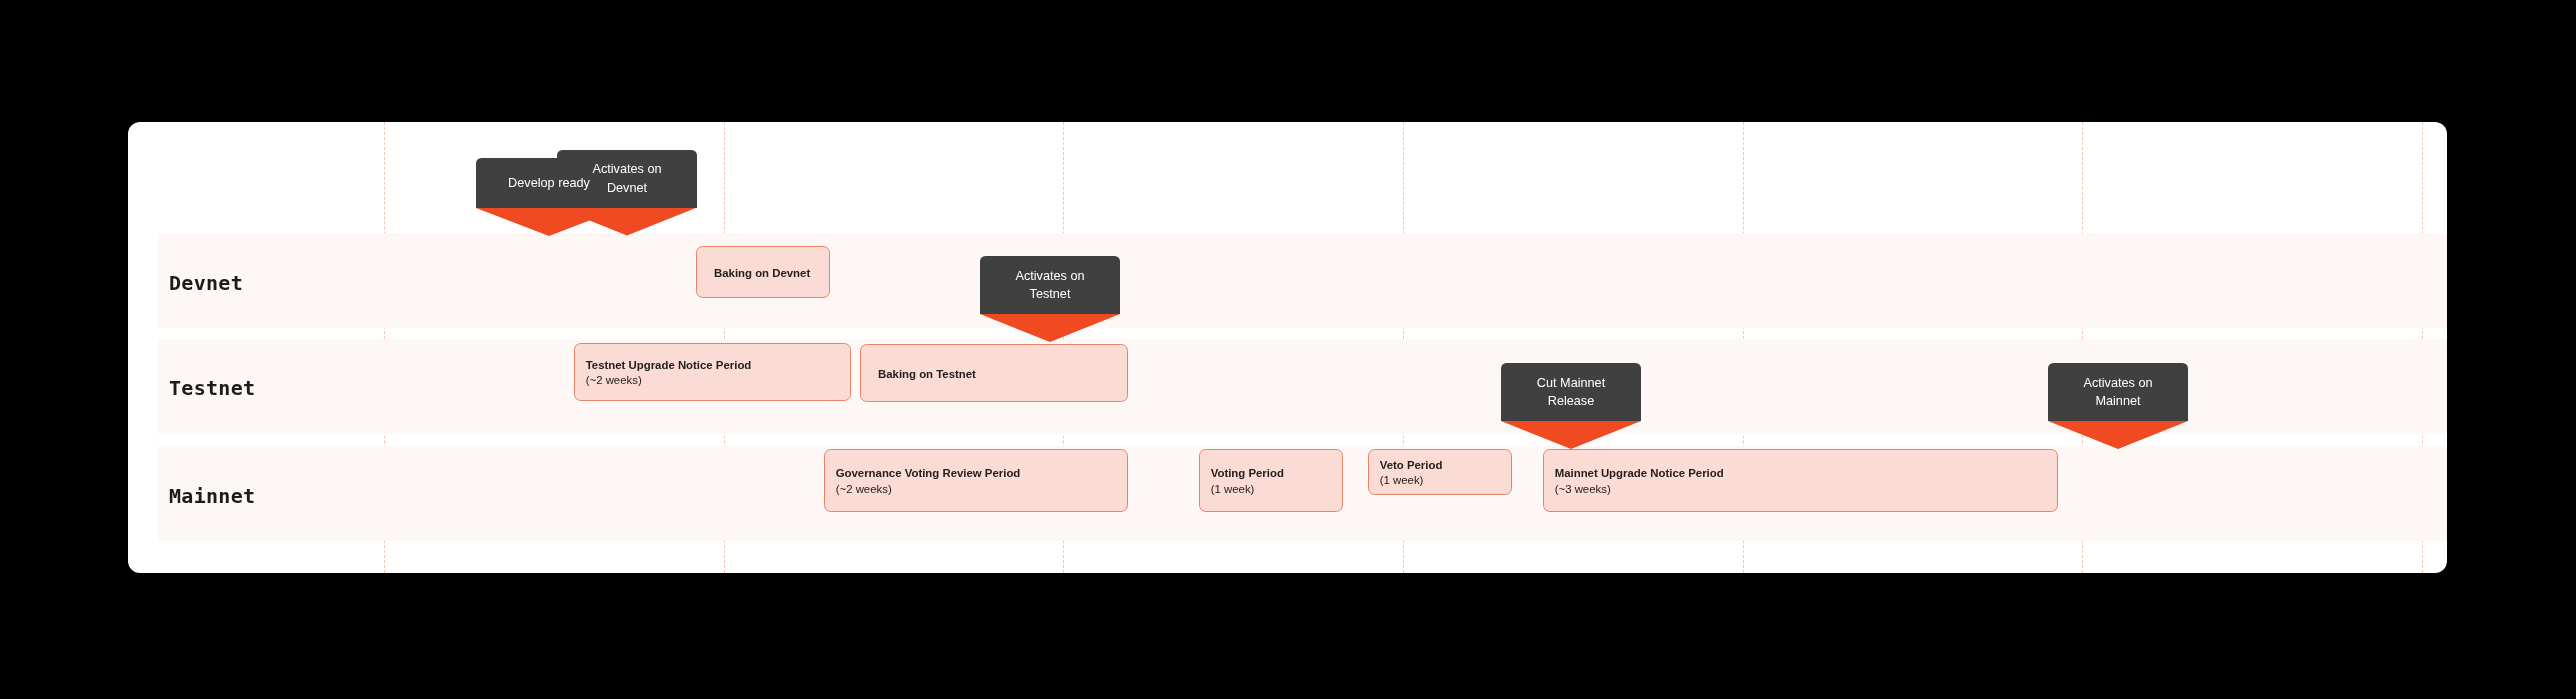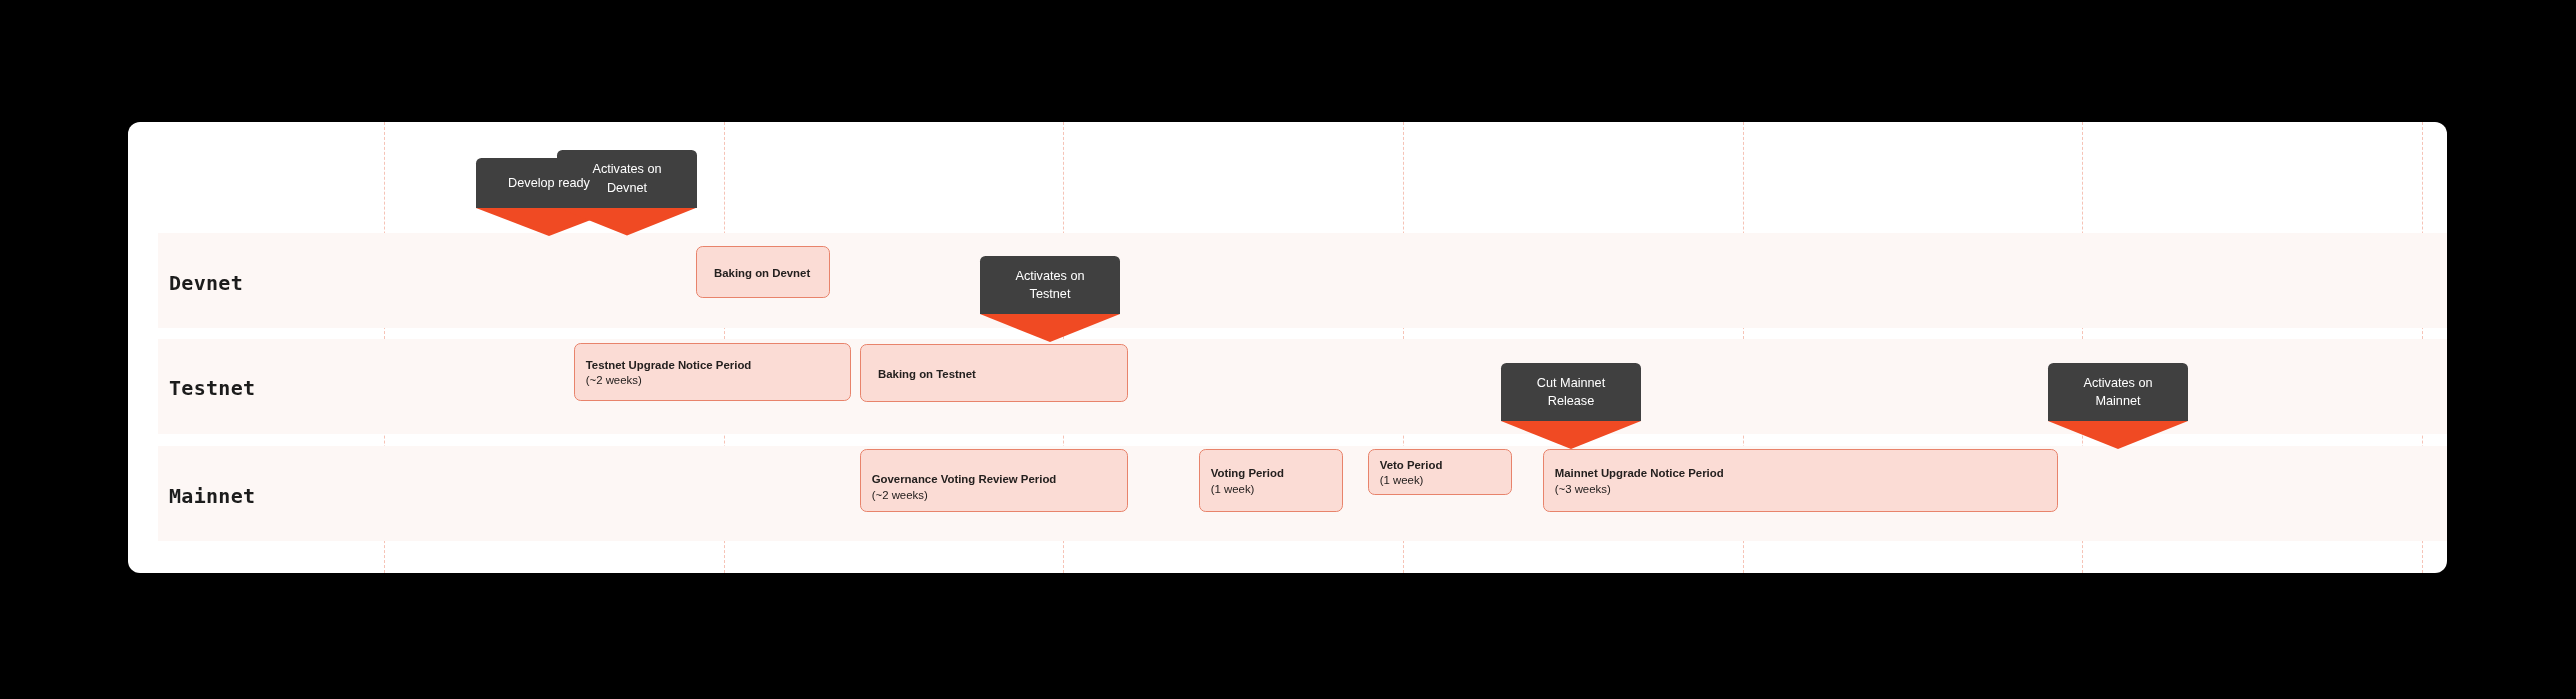--- a/index.html
+++ b/index.html
@@ -116,21 +116,21 @@
 
     <div class="period" style="left:446px;top:221px;width:277px;height:58px;">
       <div class="ptitle">Testnet Upgrade Notice Period</div>
       <div class="pdur">(~2 weeks)</div>
     </div>
 
     <div class="period centered" style="left:732px;top:222px;width:268px;height:58px;">
       <div class="ptitle">Baking on Testnet</div>
     </div>
 
-    <div class="period" style="left:732px;top:327px;width:268px;height:63px;justify-content:flex-end;">
+    <div class="period" style="left:696px;top:327px;width:304px;height:63px;">
       <div class="ptitle">Governance Voting Review Period</div>
       <div class="pdur">(~2 weeks)</div>
     </div>
 
     <div class="period" style="left:1071px;top:327px;width:144px;height:63px;">
       <div class="ptitle">Voting Period</div>
       <div class="pdur">(1 week)</div>
     </div>
 
     <div class="period" style="left:1240px;top:327px;width:144px;height:46px;">

